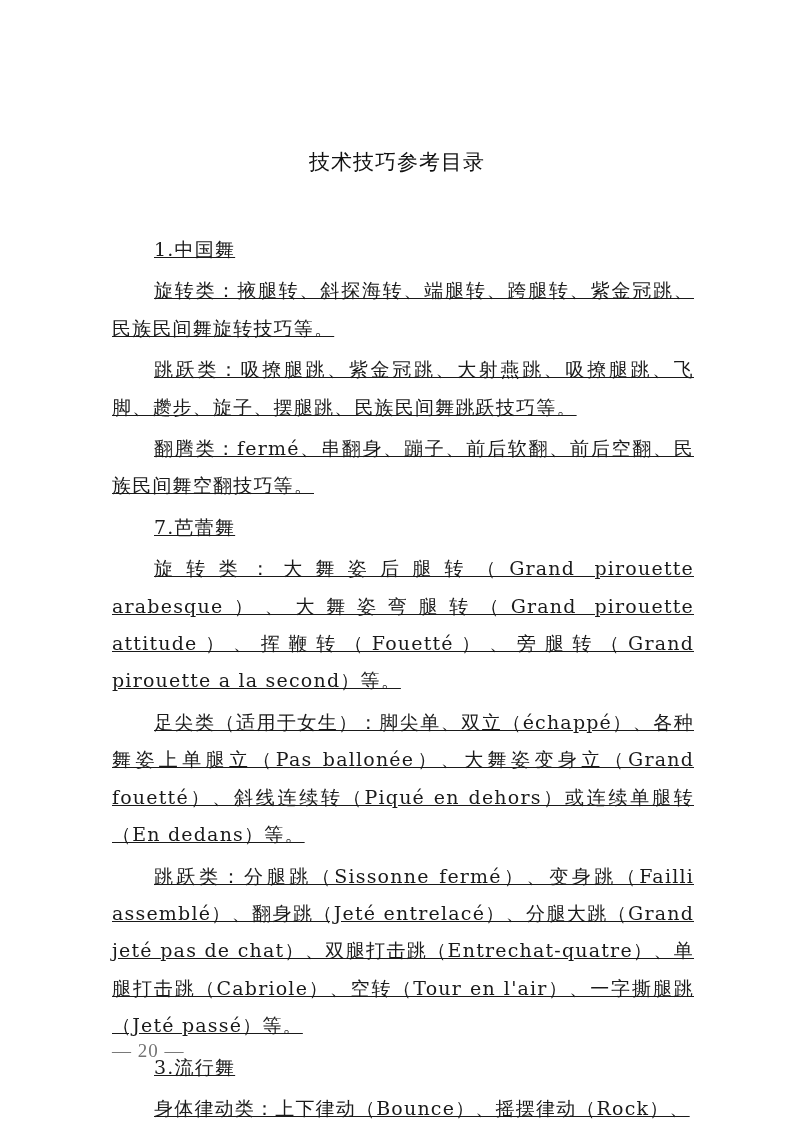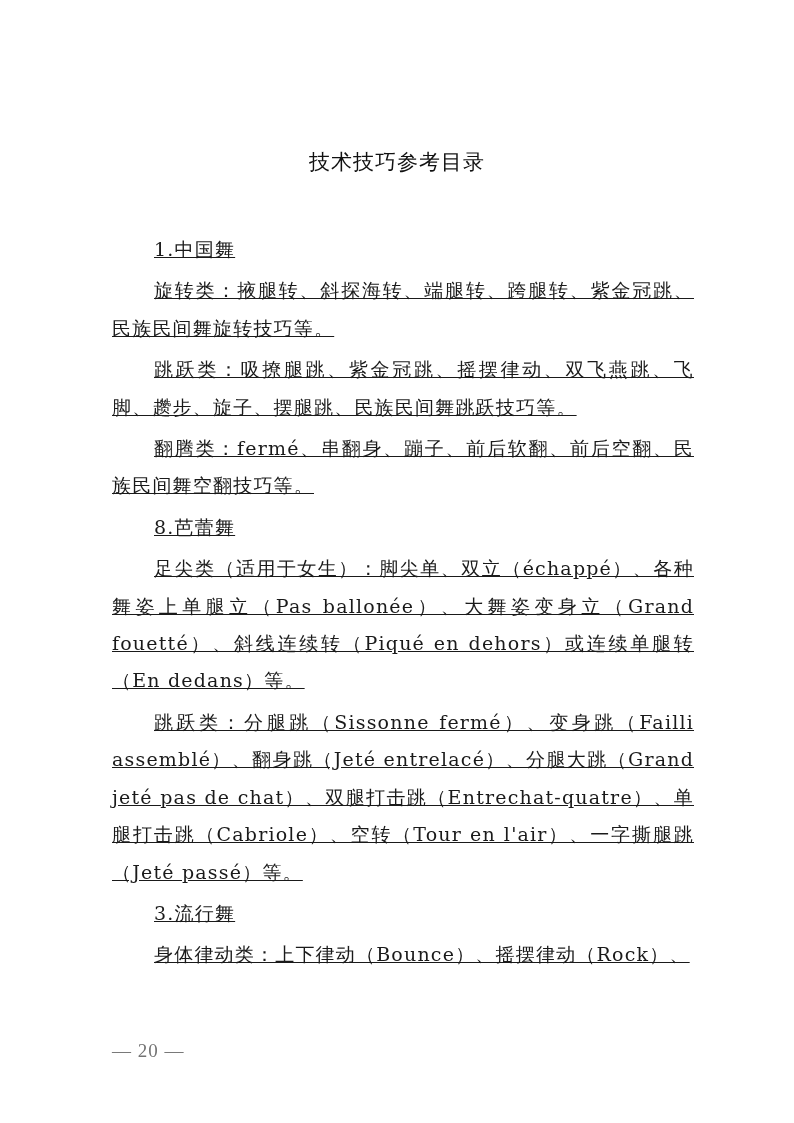--- a/index.html
+++ b/index.html
@@ -61,24 +61,25 @@
 <body>
 
 <div class="page">
 
   <div class="title">技术技巧参考目录</div>
 
   <div class="body">
 
     <p>1.中国舞</p>
     <p>旋转类：掖腿转、斜探海转、端腿转、跨腿转、紫金冠跳、民族民间舞旋转技巧等。</p>
-    <p>跳跃类：吸撩腿跳、紫金冠跳、摇摆律动、双飞燕跳、飞脚、趱步、旋子、摆腿跳、民族民间舞跳跃技巧等。</p>
+    <p>跳跃类：吸撩腿跳、紫金冠跳、大射燕跳、吸撩腿跳、飞脚、趱步、旋子、摆腿跳、民族民间舞跳跃技巧等。</p>
     <p>翻腾类：fermé、串翻身、蹦子、前后软翻、前后空翻、民族民间舞空翻技巧等。</p>
 
-    <p>8.芭蕾舞</p>
+    <p>7.芭蕾舞</p>
+    <p>旋转类：大舞姿后腿转（Grand pirouette arabesque）、大舞姿弯腿转（Grand pirouette attitude）、挥鞭转（Fouetté）、旁腿转（Grand pirouette a la second）等。</p>
     <p>足尖类（适用于女生）：脚尖单、双立（échappé）、各种舞姿上单腿立（Pas ballonée）、大舞姿变身立（Grand fouetté）、斜线连续转（Piqué en dehors）或连续单腿转（En dedans）等。</p>
     <p>跳跃类：分腿跳（Sissonne fermé）、变身跳（Failli assemblé）、翻身跳（Jeté entrelacé）、分腿大跳（Grand jeté pas de chat）、双腿打击跳（Entrechat-quatre）、单腿打击跳（Cabriole）、空转（Tour en l'air）、一字撕腿跳（Jeté passé）等。</p>
 
     <p>3.流行舞</p>
     <p>身体律动类：上下律动（Bounce）、摇摆律动（Rock）、</p>
 
   </div>
 
   <div class="page-number">— 20 —</div>
 

